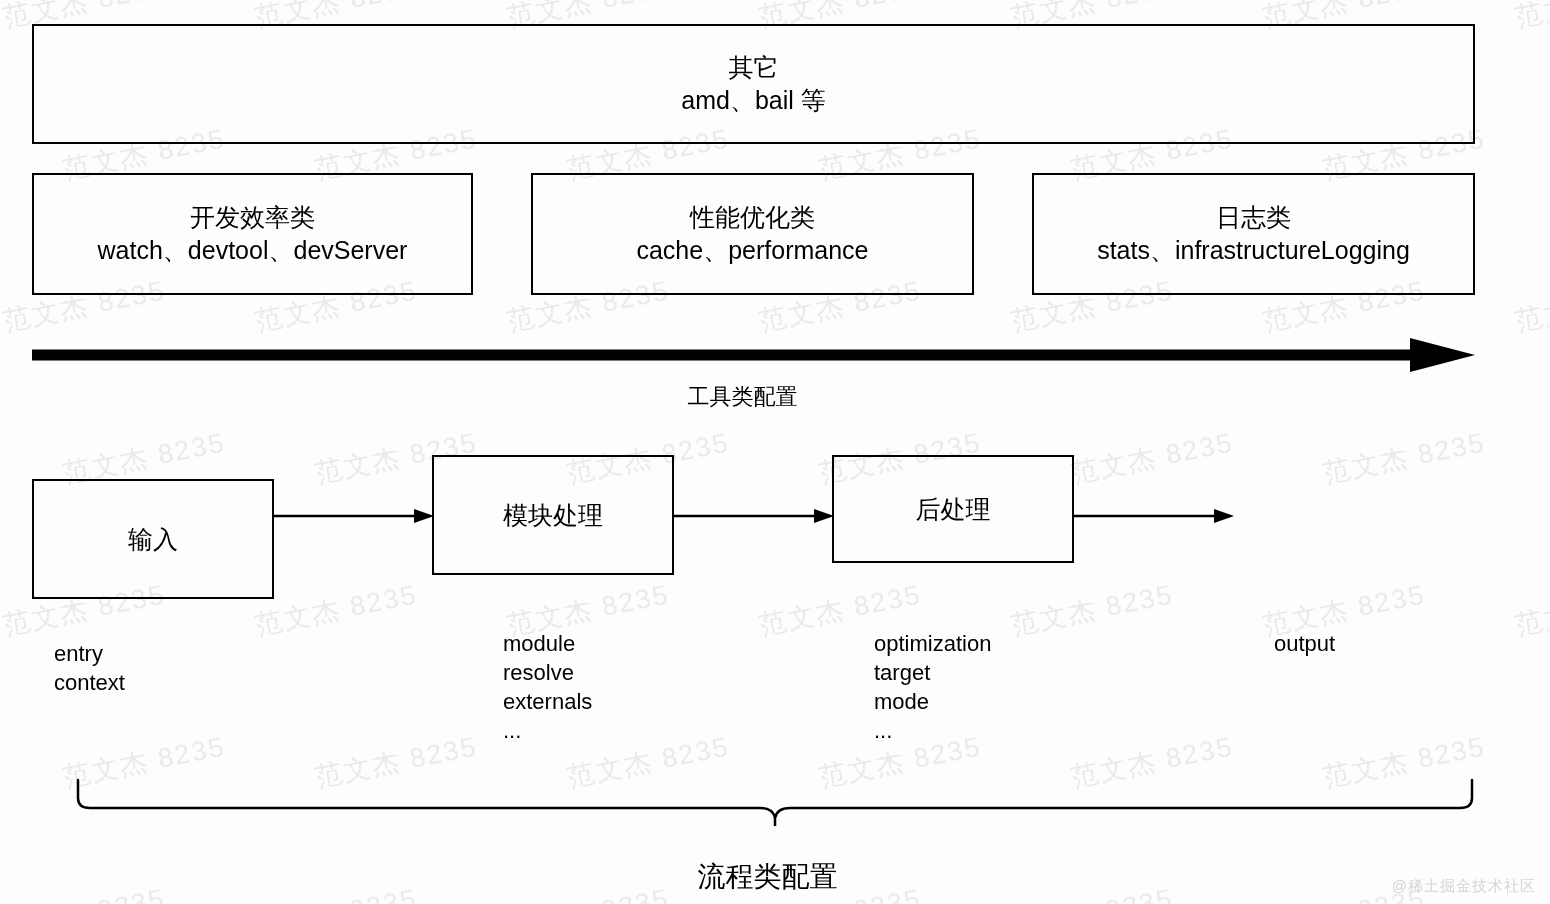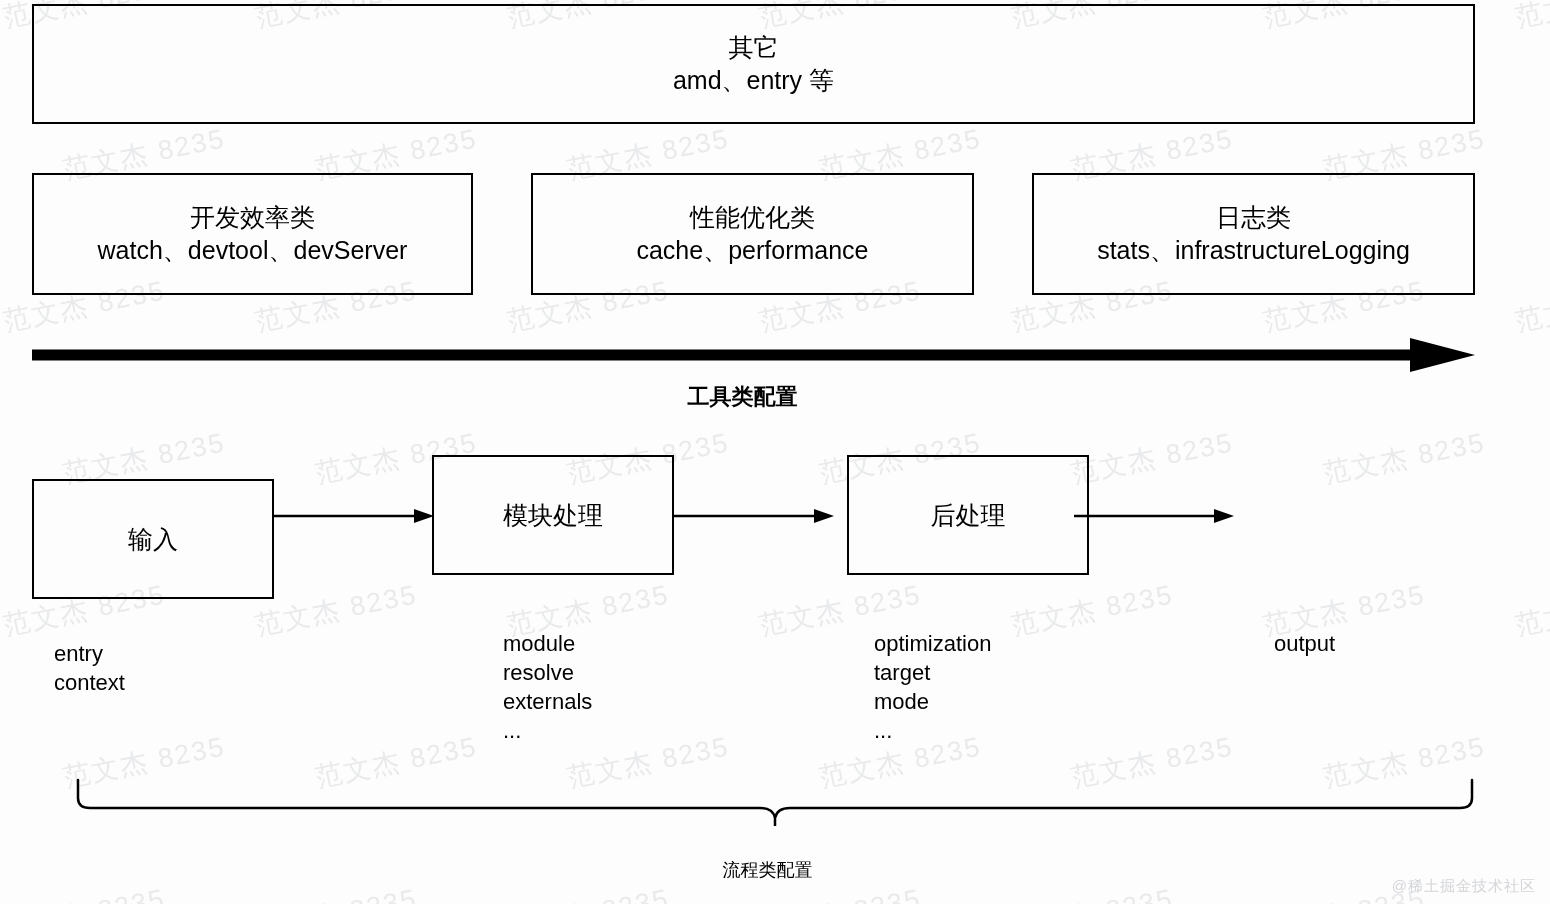--- a/index.html
+++ b/index.html
@@ -76,21 +76,20 @@
     z-index: 2;
   }
   #tool-arrow-label {
     position: absolute;
     left: 0;
     top: 382px;
     width: 1550px;
     text-align: center;
     font-size: 22px;
     z-index: 2;
-    font-weight: bold;
   }
   
   #tool-arrow-label span { display: inline-block; margin-left: -65px; }
 
   
   .connector {
     position: absolute;
     height: 16px;
     z-index: 2;
   }
@@ -113,21 +112,21 @@
     width: 1410px;
     height: 50px;
     z-index: 2;
   }
   #brace-label {
     position: absolute;
     left: 0;
     top: 858px;
     width: 1550px;
     text-align: center;
-    font-size: 18px;
+    font-size: 28px;
     z-index: 2;
   }
   #brace-label span { display: inline-block; margin-left: -15px; }
 
   
   #footer-credit {
     position: absolute;
     right: 14px;
     bottom: 8px;
     font-size: 15px;
@@ -184,23 +183,23 @@
       <div class="wm" style="left: 1320px; top: 760px; color: rgb(233, 234, 236);">范文杰 8235</div>
       <div class="wm" style="left: 0px; top: 912px; color: rgb(233, 234, 236);">范文杰 8235</div>
       <div class="wm" style="left: 252px; top: 912px; color: rgb(233, 234, 236);">范文杰 8235</div>
       <div class="wm" style="left: 504px; top: 912px; color: rgb(233, 234, 236);">范文杰 8235</div>
       <div class="wm" style="left: 756px; top: 912px; color: rgb(233, 234, 236);">范文杰 8235</div>
       <div class="wm" style="left: 1008px; top: 912px; color: rgb(233, 234, 236);">范文杰 8235</div>
       <div class="wm" style="left: 1260px; top: 912px; color: rgb(233, 234, 236);">范文杰 8235</div>
       <div class="wm" style="left: 1512px; top: 912px; color: rgb(233, 234, 236);">范文杰 8235</div>
     </div>
 
-  <div class="box" id="other-box" style="left:32px; top:4px; width:1443px; height:120px;">
+  <div class="box" id="other-box" style="left:32px; top:24px; width:1443px; height:120px;">
     <div class="line1">其它</div>
-    <div class="line2">amd、entry 等</div>
+    <div class="line2">amd、bail 等</div>
   </div>
 
   <div class="box" id="cat-box-0" style="left:32px; top:173px; width:441px; height:122px;">
     <div class="line1">开发效率类</div>
     <div class="line2">watch、devtool、devServer</div>
   </div>
 
   <div class="box" id="cat-box-1" style="left:531px; top:173px; width:443px; height:122px;">
     <div class="line1">性能优化类</div>
     <div class="line2">cache、performance</div>
@@ -220,21 +219,21 @@
   </div>
 
   <div class="box flow-box" id="flow-box-0" style="left:32px; top:479px; width:242px; height:120px;">
     <div class="line1">输入</div>
   </div>
 
   <div class="box flow-box" id="flow-box-1" style="left:432px; top:455px; width:242px; height:120px;">
     <div class="line1">模块处理</div>
   </div>
 
-  <div class="box flow-box" id="flow-box-2" style="left:832px; top:455px; width:242px; height:120px;margin-left:15px;">
+  <div class="box flow-box" id="flow-box-2" style="left:832px; top:455px; width:242px; height:108px;">
     <div class="line1">后处理</div>
   </div>
 
 
   <svg class="connector" style="left:274px; top:508px; width:160px;" viewBox="0 0 160 16" preserveAspectRatio="none">
     <line x1="0" y1="8" x2="144" y2="8" stroke="#000" stroke-width="2.5"></line>
     <polygon points="140,1 160,8 140,15" fill="#000"></polygon>
   </svg>
   <svg class="connector" style="left:674px; top:508px; width:160px;" viewBox="0 0 160 16" preserveAspectRatio="none">
     <line x1="0" y1="8" x2="144" y2="8" stroke="#000" stroke-width="2.5"></line>

